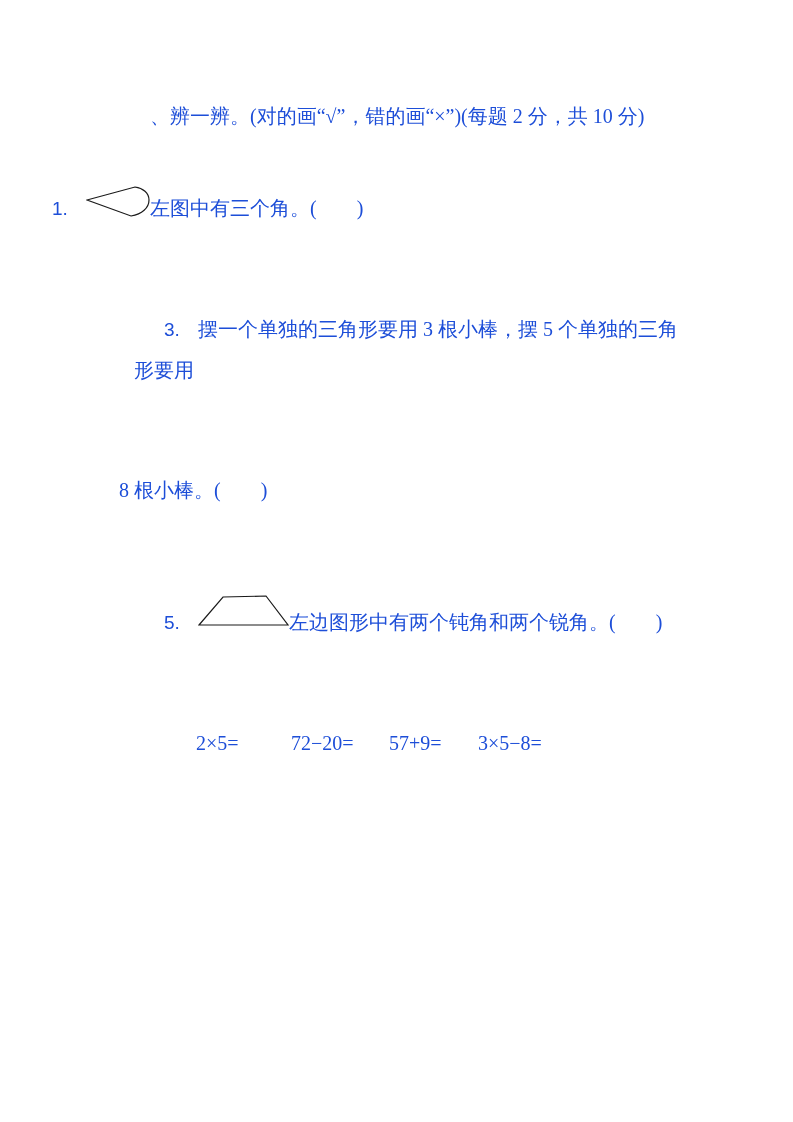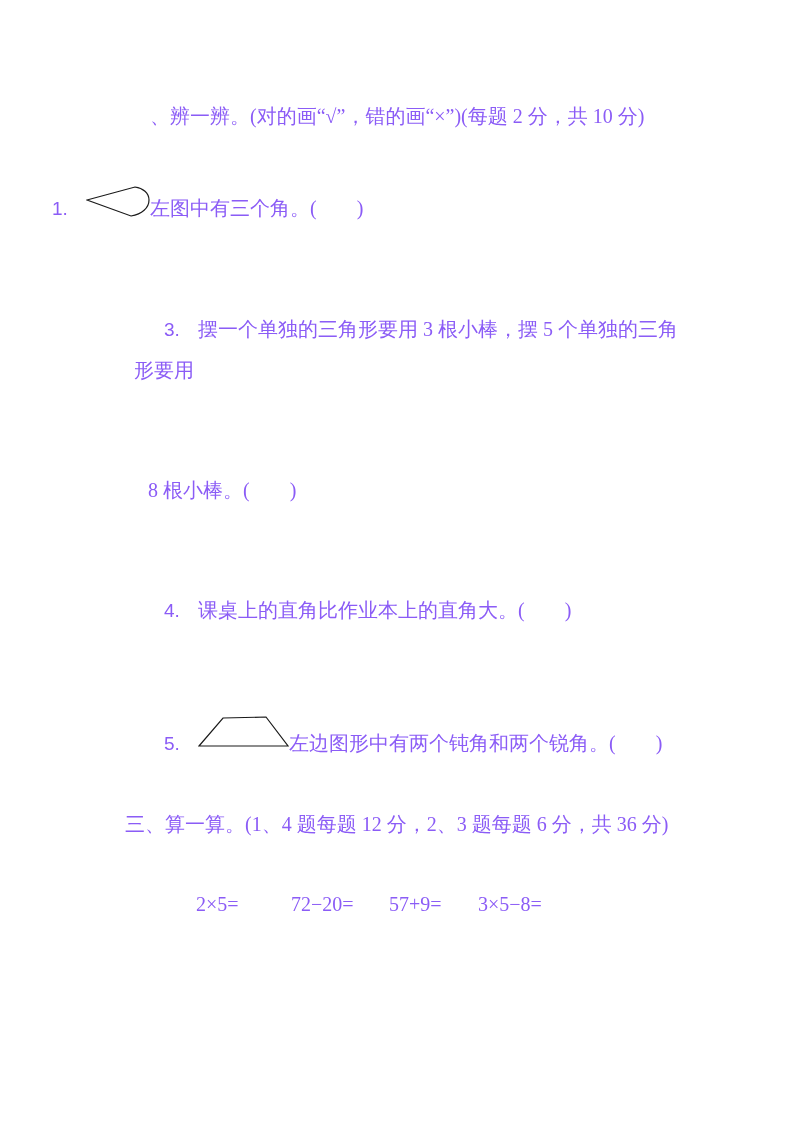--- a/index.html
+++ b/index.html
@@ -1,30 +1,30 @@
 <!DOCTYPE html>
 <html><head>
 <meta charset="utf-8">
 <style>
   html,body{margin:0;padding:0;background:#ffffff;}
   .page{
     position:relative;
     width:689px;height:1122px;
     background:#ffffff;
-    color:#8b5cf6;
+    color:#1d4ed8;
     font-family:"Liberation Serif","DejaVu Serif",serif;
     font-size:20px;
     overflow:hidden;
   }
   .doc{padding-top:96px;}
   .line{line-height:40px;white-space:pre-wrap;}
   .sec2-title{padding-left:150px;}
   .sec-title{padding-left:125px;}
   .item{padding-left:134px;}
-  .cont{padding-left:118px;}
+  .cont{padding-left:89px;}
   .exprrow{padding-left:166px;}
   .num{
     display:inline-block;width:34px;
     font-family:"Liberation Sans","DejaVu Sans",sans-serif;
     font-size:19px;
   }
   .cell{display:inline-block;}
   .oral1 .c1{min-width:95px;}
   .oral1 .c2{min-width:98px;}
   .oral1 .c3{min-width:89px;}
@@ -46,31 +46,27 @@
     </div>
 
 
     <div class="line item">
       <span class="num">3.</span><span>摆一个单独的三角形要用 3 根小棒，摆 5 个单独的三角形要用</span>
     </div>
     <div class="line cont">
       <span>8 根小棒。(        )</span>
     </div>
 
-    <div class="line item">
-      <span class="num">4.</span><span>课桌上的直角比作业本上的直角大。(        )</span>
-    </div>
 
     <div class="line item mt5">
       <span class="num">5.</span><svg class="figure trap" width="91" height="31" viewBox="0 0 91 31">
           <path d="M1,30 L25,2 L68,1 L90,30 Z" fill="none" stroke="#1a1a1a" stroke-width="1.2"></path>
         </svg><span>左边图形中有两个钝角和两个锐角。(        )</span>
     </div>
 
-    <div class="line sec-title">三、算一算。(1、4 题每题 12 分，2、3 题每题 6 分，共 36 分)</div>
 
 
     <div class="line exprrow oral1">
       <span class="cell c1">2×5=</span><span class="cell c2">72−20=</span><span class="cell c3">57+9=</span><span class="cell">3×5−8=</span>
     </div>
 
   </div>
 </div>
 
 </body></html>

